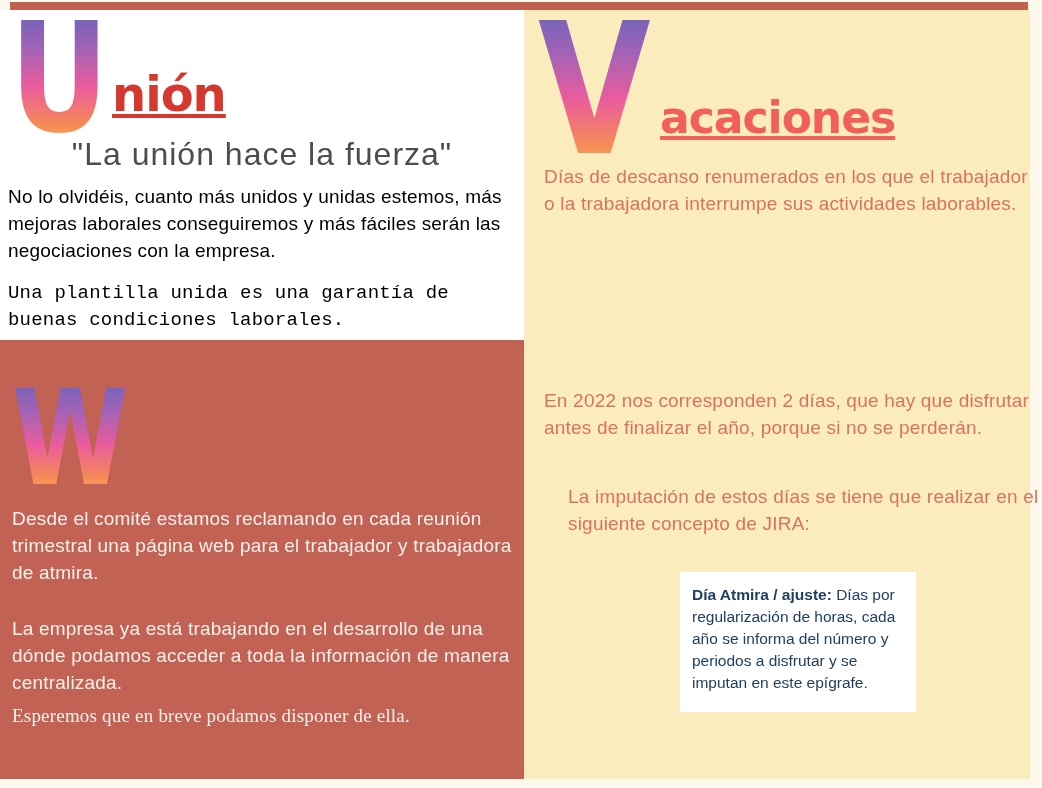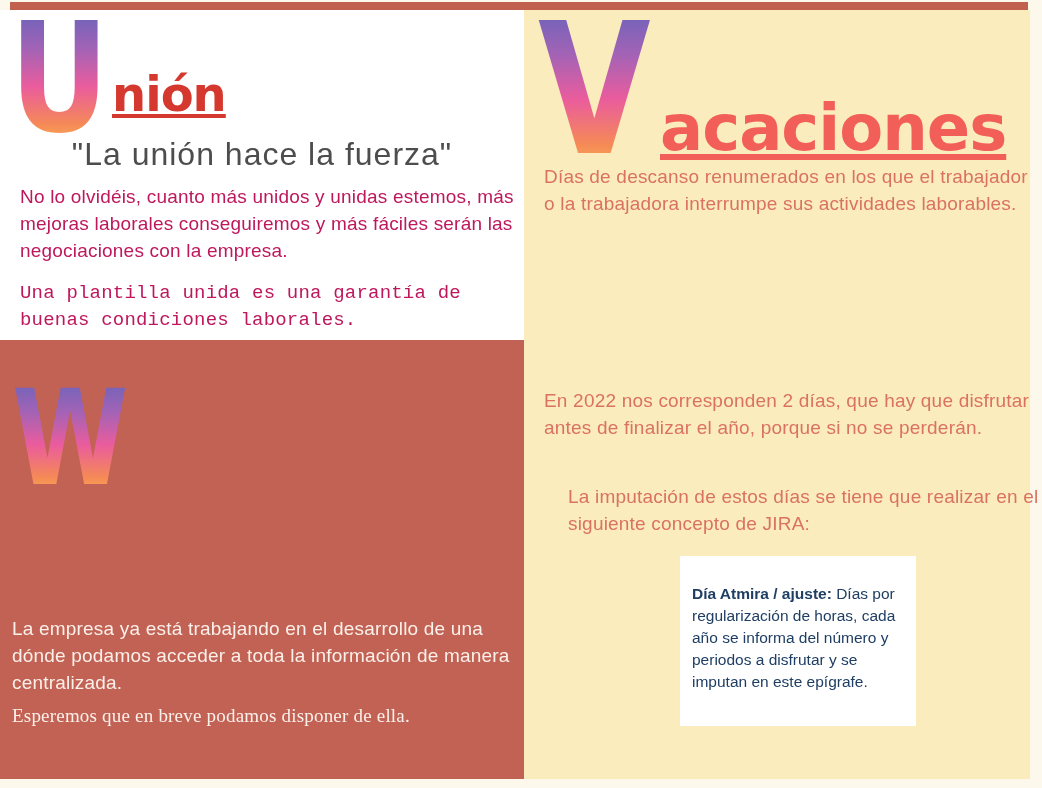--- a/index.html
+++ b/index.html
@@ -22,44 +22,44 @@
   }
   .title-rest{
     position:absolute; line-height:1; white-space:nowrap;
     font-family:"DejaVu Sans", sans-serif; font-weight:bold; letter-spacing:-1px;text-decoration:underline;
   }
   .u-letter{left:10px; top:3px; font-size:152px;}
   .u-rest{left:112px; top:70px; font-size:48px; color:#d5382e;}
   .w-letter{left:12px; top:372px; font-size:132px;}
   .w-rest{left:118px; top:434px; font-size:58px; color:#ffffff;}
   .v-letter{left:538px; top:-1px; font-size:182px;}
-  .v-rest{left:660px; top:96px; font-size:64px; color:#f25f58;}
+  .v-rest{left:660px; top:96px; font-size:44px; color:#f25f58;}
 
   .quote{
     position:absolute; left:0; top:136px; width:524px; text-align:center;
     font-size:32px; color:#4d4d4d; letter-spacing:1px; font-weight:normal;
   }
   p{margin:0;}
   .body-text{position:absolute; font-size:19px; line-height:1.42; letter-spacing:.2px;}
-  .union-p{color:#be185d; left:20px; width:498px;}
+  .union-p{color:#000000; left:8px; width:498px;}
   .union-p1{top:184px;}
   .union-p2{top:280px;font-family:Liberation Mono, monospace;}
   .web-p{color:#fbf0ea; left:12px; width:505px;}
   .web-p1{top:506px;}
   .web-p2{top:604px;margin-top:12px;}
   .web-p3{top:703px;font-family:Liberation Serif, serif;}
   .vac-p{color:#da7260; left:544px; width:486px;}
   .vac-p1{top:164px;}
   .vac-p2{top:262px;}
   .vac-p3{top:388px;}
   .vac-p4{top:484px;margin-left:24px;}
 
   .note-box{
-    position:absolute; left:680px; top:556px; width:212px; min-height:116px;
-    background:#ffffff; padding:27px 12px; color:#1f3e63;
+    position:absolute; left:680px; top:572px; width:212px; min-height:116px;
+    background:#ffffff; padding:12px 12px; color:#1f3e63;
     font-size:15.5px; line-height:1.42;
   }
   .note-box b{font-weight:bold;}
 </style>
 </head>
 <body>
 
 <div class="page">
 
   <div class="top-bar"></div>
@@ -67,20 +67,21 @@
   <div class="web-panel"></div>
   <div class="yellow-panel"></div>
 
   <span class="grad-letter u-letter">U</span>
   <span class="title-rest u-rest">nión</span>
   <div class="quote">"La unión hace la fuerza"</div>
   <p class="body-text union-p union-p1">No lo olvidéis, cuanto más unidos y unidas estemos, más mejoras laborales conseguiremos y más fáciles serán las negociaciones con la empresa.</p>
   <p class="body-text union-p union-p2">Una plantilla unida es una garantía de buenas condiciones laborales.</p>
 
   <span class="grad-letter w-letter">W</span>
+  <p class="body-text web-p web-p1">Desde el comité estamos reclamando en cada reunión trimestral una página web para el trabajador y trabajadora de atmira.</p>
   <p class="body-text web-p web-p2">La empresa ya está trabajando en el desarrollo de una dónde podamos acceder a toda la información de manera centralizada.</p>
   <p class="body-text web-p web-p3">Esperemos que en breve podamos disponer de ella.</p>
 
   <span class="grad-letter v-letter">V</span>
   <span class="title-rest v-rest">acaciones</span>
   <p class="body-text vac-p vac-p1">Días de descanso renumerados en los que el trabajador o la trabajadora interrumpe sus actividades laborables.</p>
   <p class="body-text vac-p vac-p3">En 2022 nos corresponden 2 días, que hay que disfrutar antes de finalizar el año, porque si no se perderán.</p>
   <p class="body-text vac-p vac-p4">La imputación de estos días se tiene que realizar en el siguiente concepto de JIRA:</p>
 
   <div class="note-box"><b>Día Atmira / ajuste:</b><span> Días por regularización de horas, cada año se informa del número y periodos a disfrutar y se imputan en este epígrafe.</span></div>

